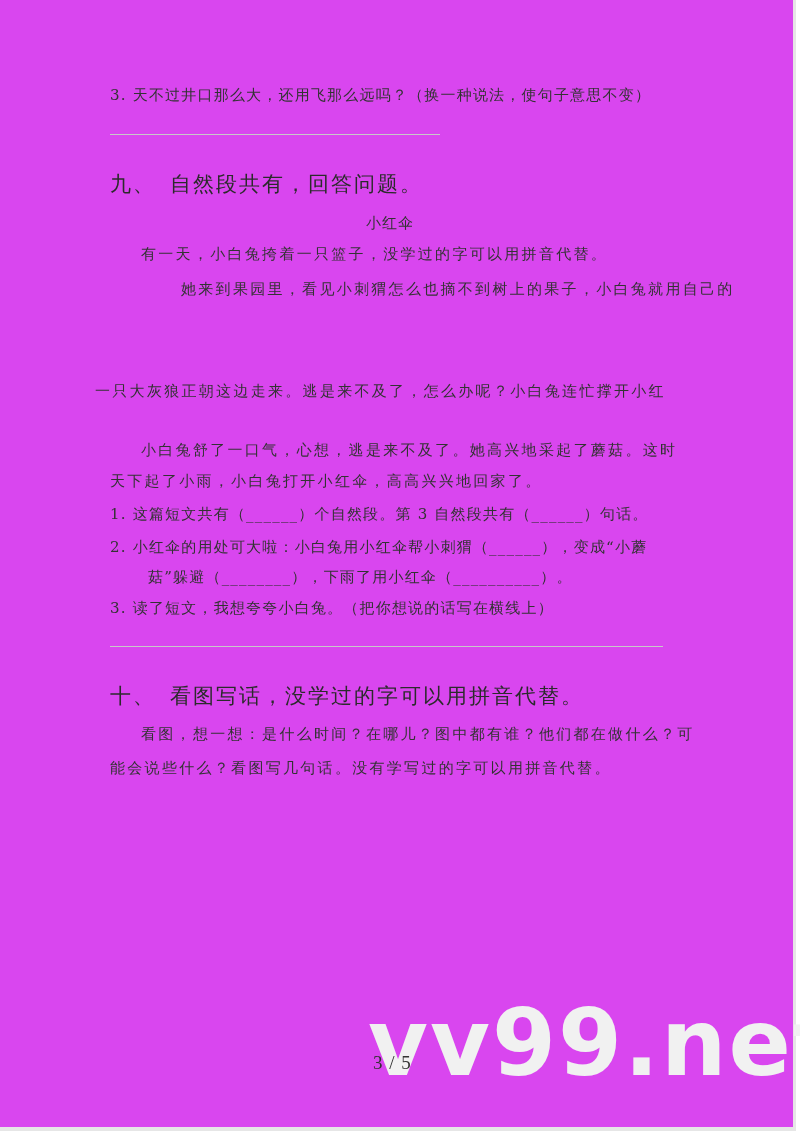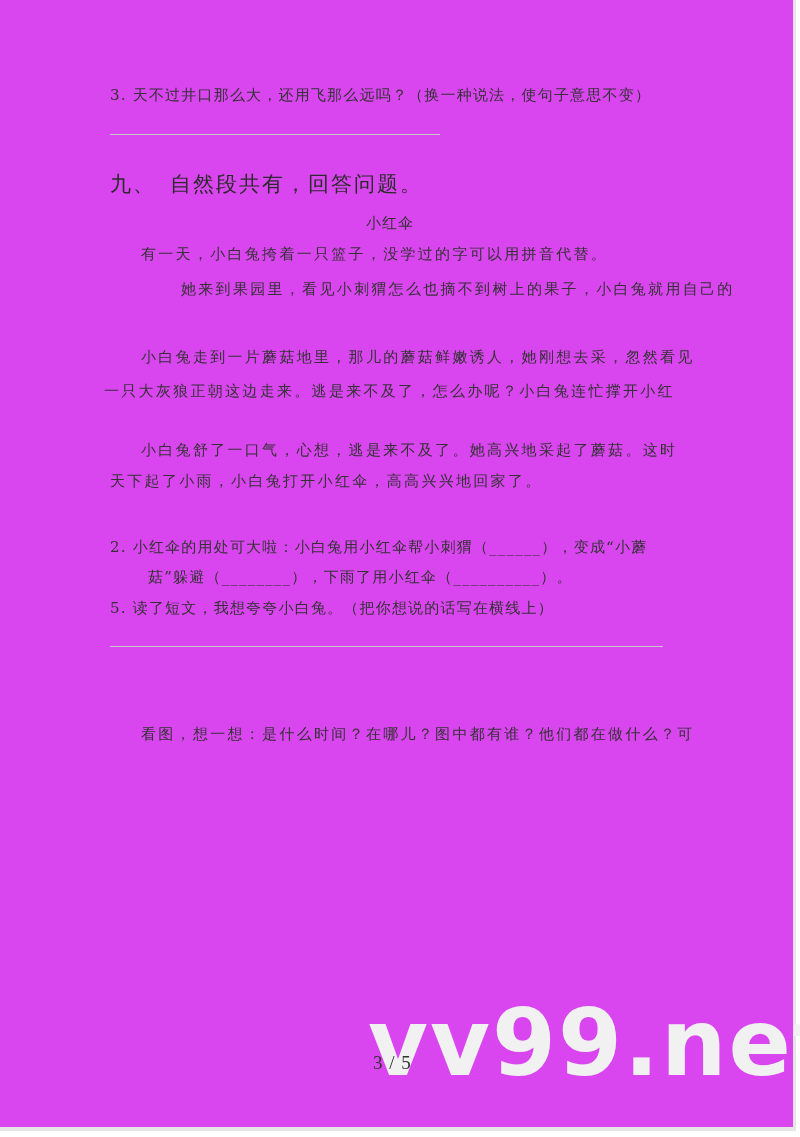--- a/index.html
+++ b/index.html
@@ -76,30 +76,34 @@
   <div class="answer-line" style="left:110px; top:134px; width:330px;"></div>
 
   <div class="abs section-heading" style="left:110px; top:170px;">
     <span class="num">九、</span><span>自然段共有，回答问题。</span>
   </div>
 
   <div class="abs story-title" style="left:366px; top:214px;">小红伞</div>
 
   <div class="abs para" style="left:141px; top:245px;">有一天，小白兔挎着一只篮子，没学过的字可以用拼音代替。</div>
   <div class="abs para" style="left:141px; top:280px;margin-left:40px;">她来到果园里，看见小刺猬怎么也摘不到树上的果子，小白兔就用自己的</div>
-  <div class="abs para" style="left:141px; top:348px;">小白兔走到一片蘑菇地里，那儿的蘑菇鲜嫩诱人，她刚想去采，忽然看见</div>
-  <div class="abs para" style="left:104px; top:382px;">一只大灰狼正朝这边走来。逃是来不及了，怎么办呢？小白兔连忙撑开小红</div>
+  <div class="abs para" style="left:95px; top:382px;">一只大灰狼正朝这边走来。逃是来不及了，怎么办呢？小白兔连忙撑开小红</div>
   <div class="abs para" style="left:141px; top:441px;">小白兔舒了一口气，心想，逃是来不及了。她高兴地采起了蘑菇。这时</div>
   <div class="abs para" style="left:110px; top:472px;">天下起了小雨，小白兔打开小红伞，高高兴兴地回家了。</div>
 
+  <div class="abs q-text" style="left:110px; top:505px;">1. 这篇短文共有（______）个自然段。第 3 自然段共有（______）句话。</div>
   <div class="abs q-text" style="left:110px; top:538px;">2. 小红伞的用处可大啦：小白兔用小红伞帮小刺猬（______），变成“小蘑</div>
   <div class="abs q-text" style="left:110px; top:568px;margin-left:38px;">菇”躲避（________），下雨了用小红伞（__________）。</div>
-  <div class="abs q-text" style="left:110px; top:599px;">5. 读了短文，我想夸夸小白兔。（把你想说的话写在横线上）</div>
+  <div class="abs q-text" style="left:110px; top:599px;">3. 读了短文，我想夸夸小白兔。（把你想说的话写在横线上）</div>
   <div class="answer-line" style="left:110px; top:646px; width:553px;"></div>
 
+  <div class="abs section-heading" style="left:110px; top:682px;">
+    <span class="num">十、</span><span>看图写话，没学过的字可以用拼音代替。</span>
+  </div>
 
   <div class="abs para" style="left:141px; top:725px;">看图，想一想：是什么时间？在哪儿？图中都有谁？他们都在做什么？可</div>
+  <div class="abs para" style="left:110px; top:759px;">能会说些什么？看图写几句话。没有学写过的字可以用拼音代替。</div>
 
   <div class="abs watermark" style="left:368px; top:990px;">vv99.net</div>
 
   <div class="abs page-num" style="left:373px; top:1052px;">3 / 5</div>
 
 </div>
 
 </body></html>

